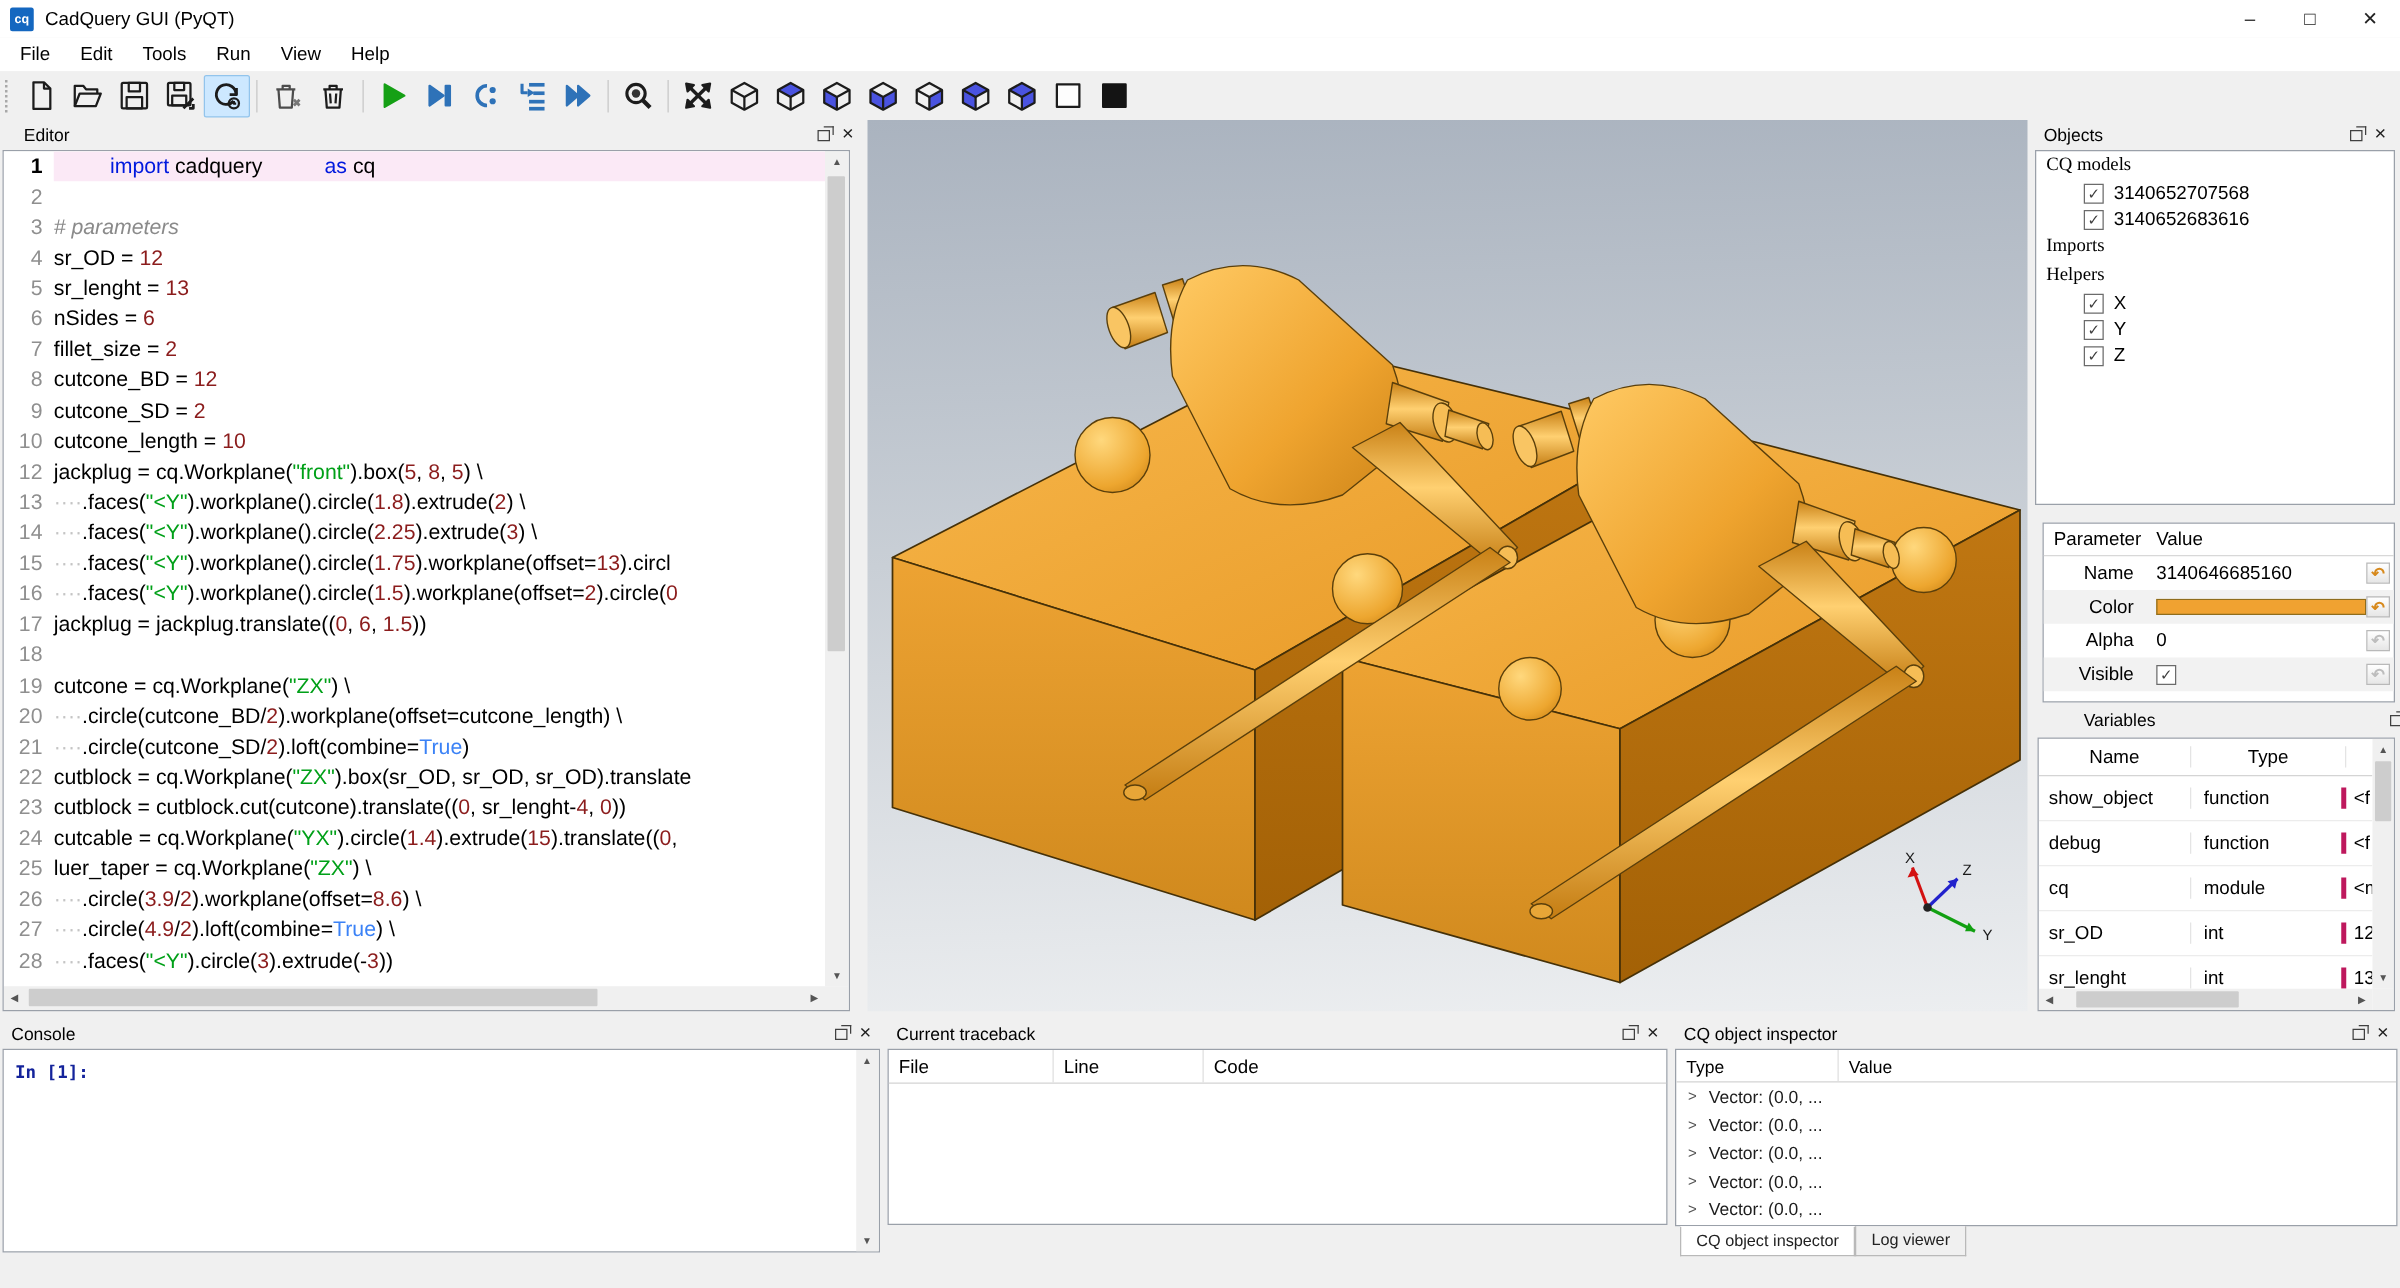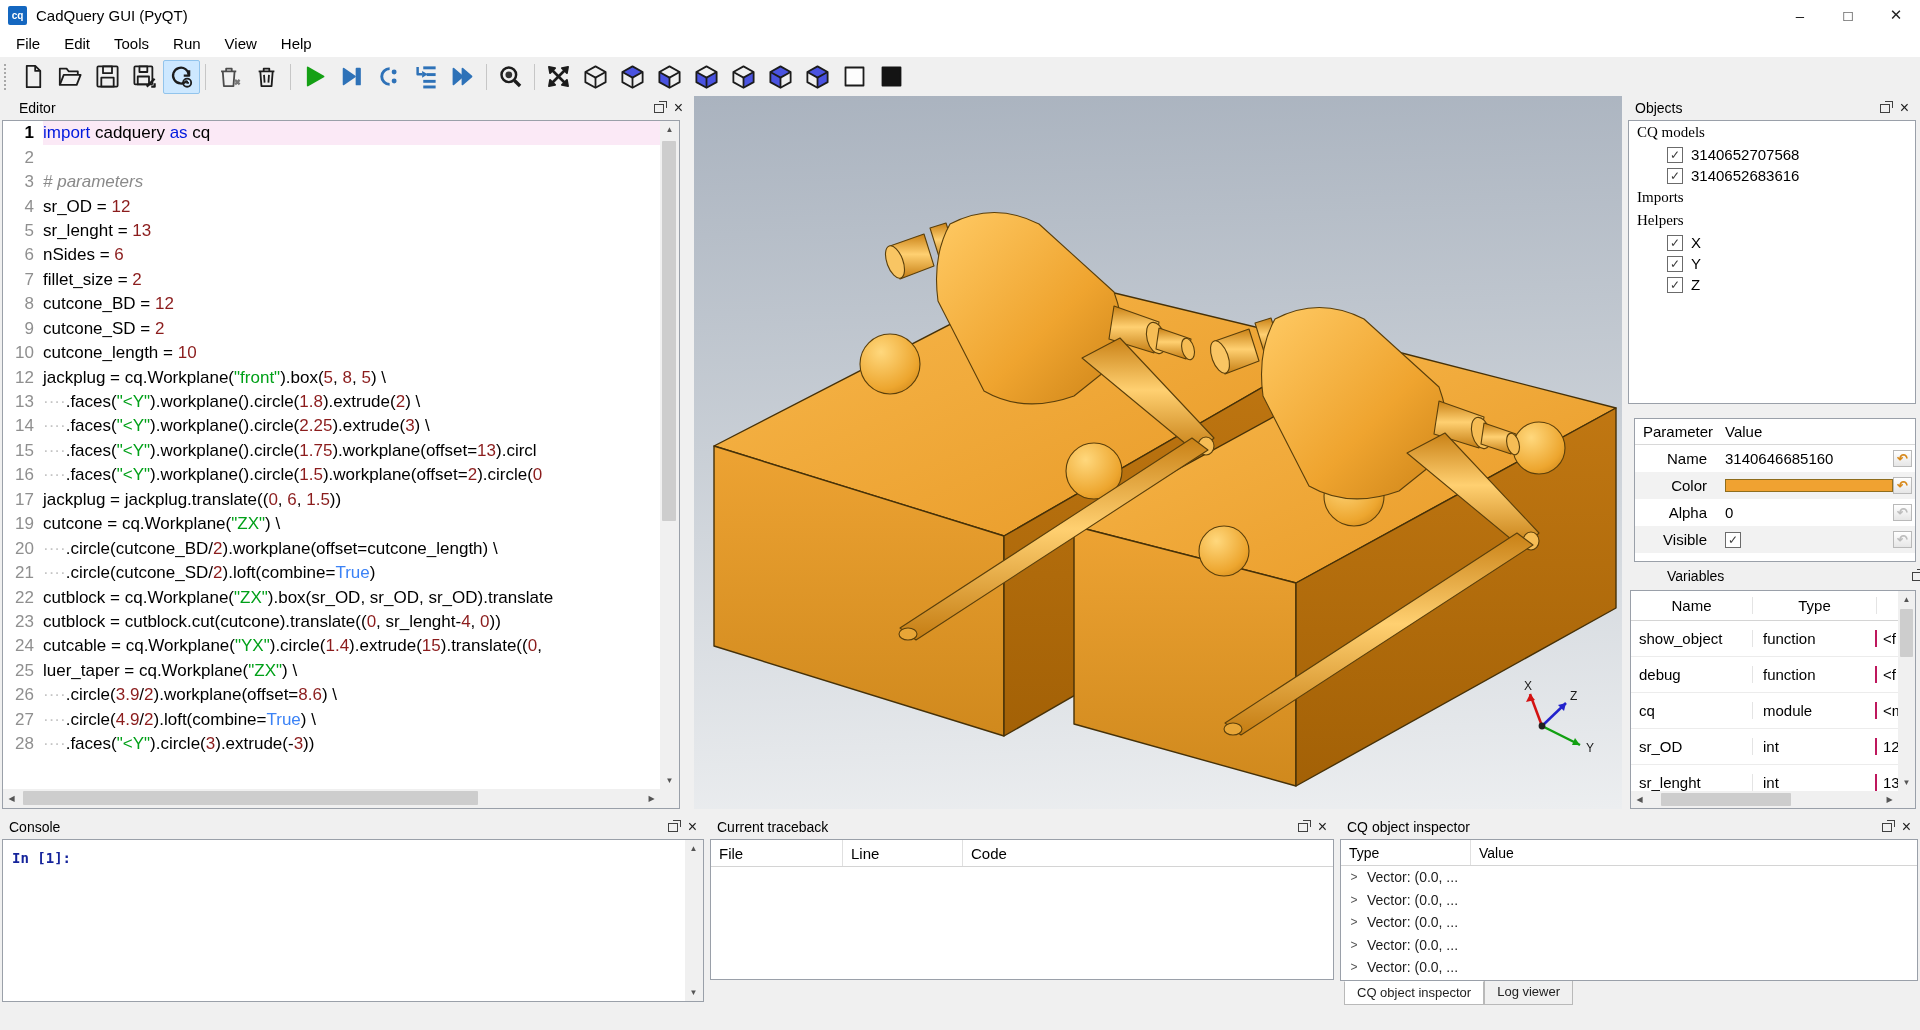--- a/index.html
+++ b/index.html
@@ -34,21 +34,21 @@
   .frame { position:absolute; background:#fff; border:1px solid #9aa0a9; }
 
   
   #editor-body { left:2px; top:120px; width:678px; height:689px; overflow:hidden; }
   #code-area { position:absolute; left:0; top:0; right:19px; bottom:19px; overflow:hidden; background:#fff; }
   .crow { display:flex; height:24.45px; align-items:center; white-space:pre; }
   .ln { width:40px; flex:0 0 40px; text-align:right; padding-right:9px; color:#8f8f8f; font-size:17px; }
   .ln.lncur { color:#000; font-weight:bold; }
   .ctext { flex:1; font-size:17px; color:#000; height:100%; display:flex; align-items:center; }
   .crow.cur .ctext { background:#fbe9f6; }
-  .tk-kw { color:#0019de; } .tk-str { color:#00a018; } .tk-num { color:#8b1c1c; }
+  .tk-kw { color:#0019de;padding-left:45px; } .tk-str { color:#00a018; } .tk-num { color:#8b1c1c; }
   .tk-cmt { color:#8a8a8a; font-style:italic; } .tk-bool { color:#3b82f6;text-align:right; } .tk-ws { color:#c4c4c4; }
 
   
   .sbv { position:absolute; width:19px; background:#f0f0f0; }
   .sbh { position:absolute; height:19px; background:#f0f0f0; }
   .sb-arrow { position:absolute; width:17px; height:17px; display:flex; align-items:center; justify-content:center; font-size:8px; color:#555; }
   .sb-thumb { position:absolute; background:#cdcdcd; border-radius:1px; }
   .sb-corner { position:absolute; width:19px; height:19px; background:#f0f0f0; }
 
   
@@ -69,21 +69,21 @@
   .p-val { flex:1; padding-left:10px; display:flex; align-items:center; overflow:hidden; }
   .swatch { width:168px; height:13px; border:1px solid #8f6d1d; }
   .undo { width:19px; height:17px; margin-right:3px; border:1px solid #b9b9b9; background:linear-gradient(#ffffff,#e6e6e6); display:flex; align-items:center; justify-content:center; font-size:13px; font-weight:bold; flex:0 0 19px; }
   .undo.on { color:#d7891c; } .undo.off { color:#bdbdbd; }
 
   #vars-body { left:1630px; top:590px; width:286px; height:219px; font-size:15px; overflow:hidden; }
   .v-grid { position:absolute; left:0; top:0; right:17px; bottom:17px; overflow:hidden; }
   .v-head { display:flex; height:30px; align-items:center; border-bottom:1px solid #d4d4d4; }
   .v-row { display:flex; height:36px; align-items:center; border-bottom:1px solid #ececec; }
   .v-c1 { width:122px; padding-left:8px; border-right:1px solid #e4e4e4; overflow:hidden; }
-  .v-c2 { width:124px; padding-left:10px; border-right:2px solid #be185d; overflow:hidden; }
+  .v-c2 { width:124px; padding-left:10px; border-right:4px solid #be185d; overflow:hidden; }
   .v-c3 { flex:1; padding-left:6px; overflow:hidden; white-space:nowrap; }
   .v-head .v-c1, .v-head .v-c2 { text-align:center; padding-left:0; border-right:1px solid #e4e4e4; }
 
   
   #console-body { left:2px; top:839px; width:702px; height:163px; }
   #console-prompt { position:absolute; left:9px; top:10px; font-family:"DejaVu Sans Mono",monospace; font-size:14px; font-weight:bold; color:#14239b; }
 
   #tb-body { left:710px; top:839px; width:624px; height:141px; font-size:15px; }
   .t-head { display:flex; height:27px; align-items:center; border-bottom:1px solid #d4d4d4; }
   .t-cell { padding-left:8px; border-right:1px solid #e0e0e0; height:100%; display:flex; align-items:center; }
@@ -314,20 +314,21 @@
         <div class="crow"><span class="ln">7</span><span class="ctext"><span class="tk-pl">fillet_size = </span><span class="tk-num">2</span></span></div>
         <div class="crow"><span class="ln">8</span><span class="ctext"><span class="tk-pl">cutcone_BD = </span><span class="tk-num">12</span></span></div>
         <div class="crow"><span class="ln">9</span><span class="ctext"><span class="tk-pl">cutcone_SD = </span><span class="tk-num">2</span></span></div>
         <div class="crow"><span class="ln">10</span><span class="ctext"><span class="tk-pl">cutcone_length = </span><span class="tk-num">10</span></span></div>
         <div class="crow"><span class="ln">12</span><span class="ctext"><span class="tk-pl">jackplug = cq.Workplane(</span><span class="tk-str">"front"</span><span class="tk-pl">).box(</span><span class="tk-num">5</span><span class="tk-pl">, </span><span class="tk-num">8</span><span class="tk-pl">, </span><span class="tk-num">5</span><span class="tk-pl">) \</span></span></div>
         <div class="crow"><span class="ln">13</span><span class="ctext"><span class="tk-ws">····</span><span class="tk-pl">.faces(</span><span class="tk-str">"&lt;Y"</span><span class="tk-pl">).workplane().circle(</span><span class="tk-num">1.8</span><span class="tk-pl">).extrude(</span><span class="tk-num">2</span><span class="tk-pl">) \</span></span></div>
         <div class="crow"><span class="ln">14</span><span class="ctext"><span class="tk-ws">····</span><span class="tk-pl">.faces(</span><span class="tk-str">"&lt;Y"</span><span class="tk-pl">).workplane().circle(</span><span class="tk-num">2.25</span><span class="tk-pl">).extrude(</span><span class="tk-num">3</span><span class="tk-pl">) \</span></span></div>
         <div class="crow"><span class="ln">15</span><span class="ctext"><span class="tk-ws">····</span><span class="tk-pl">.faces(</span><span class="tk-str">"&lt;Y"</span><span class="tk-pl">).workplane().circle(</span><span class="tk-num">1.75</span><span class="tk-pl">).workplane(offset=</span><span class="tk-num">13</span><span class="tk-pl">).circl</span></span></div>
         <div class="crow"><span class="ln">16</span><span class="ctext"><span class="tk-ws">····</span><span class="tk-pl">.faces(</span><span class="tk-str">"&lt;Y"</span><span class="tk-pl">).workplane().circle(</span><span class="tk-num">1.5</span><span class="tk-pl">).workplane(offset=</span><span class="tk-num">2</span><span class="tk-pl">).circle(</span><span class="tk-num">0</span></span></div>
         <div class="crow"><span class="ln">17</span><span class="ctext"><span class="tk-pl">jackplug = jackplug.translate((</span><span class="tk-num">0</span><span class="tk-pl">, </span><span class="tk-num">6</span><span class="tk-pl">, </span><span class="tk-num">1.5</span><span class="tk-pl">))</span></span></div>
+        <div class="crow"><span class="ln">18</span><span class="ctext"></span></div>
         <div class="crow"><span class="ln">19</span><span class="ctext"><span class="tk-pl">cutcone = cq.Workplane(</span><span class="tk-str">"ZX"</span><span class="tk-pl">) \</span></span></div>
         <div class="crow"><span class="ln">20</span><span class="ctext"><span class="tk-ws">····</span><span class="tk-pl">.circle(cutcone_BD/</span><span class="tk-num">2</span><span class="tk-pl">).workplane(offset=cutcone_length) \</span></span></div>
         <div class="crow"><span class="ln">21</span><span class="ctext"><span class="tk-ws">····</span><span class="tk-pl">.circle(cutcone_SD/</span><span class="tk-num">2</span><span class="tk-pl">).loft(combine=</span><span class="tk-bool">True</span><span class="tk-pl">)</span></span></div>
         <div class="crow"><span class="ln">22</span><span class="ctext"><span class="tk-pl">cutblock = cq.Workplane(</span><span class="tk-str">"ZX"</span><span class="tk-pl">).box(sr_OD, sr_OD, sr_OD).translate</span></span></div>
         <div class="crow"><span class="ln">23</span><span class="ctext"><span class="tk-pl">cutblock = cutblock.cut(cutcone).translate((</span><span class="tk-num">0</span><span class="tk-pl">, sr_lenght-</span><span class="tk-num">4</span><span class="tk-pl">, </span><span class="tk-num">0</span><span class="tk-pl">))</span></span></div>
         <div class="crow"><span class="ln">24</span><span class="ctext"><span class="tk-pl">cutcable = cq.Workplane(</span><span class="tk-str">"YX"</span><span class="tk-pl">).circle(</span><span class="tk-num">1.4</span><span class="tk-pl">).extrude(</span><span class="tk-num">15</span><span class="tk-pl">).translate((</span><span class="tk-num">0</span><span class="tk-pl">,</span></span></div>
         <div class="crow"><span class="ln">25</span><span class="ctext"><span class="tk-pl">luer_taper = cq.Workplane(</span><span class="tk-str">"ZX"</span><span class="tk-pl">) \</span></span></div>
         <div class="crow"><span class="ln">26</span><span class="ctext"><span class="tk-ws">····</span><span class="tk-pl">.circle(</span><span class="tk-num">3.9</span><span class="tk-pl">/</span><span class="tk-num">2</span><span class="tk-pl">).workplane(offset=</span><span class="tk-num">8.6</span><span class="tk-pl">) \</span></span></div>
         <div class="crow"><span class="ln">27</span><span class="ctext"><span class="tk-ws">····</span><span class="tk-pl">.circle(</span><span class="tk-num">4.9</span><span class="tk-pl">/</span><span class="tk-num">2</span><span class="tk-pl">).loft(combine=</span><span class="tk-bool">True</span><span class="tk-pl">) \</span></span></div>
         <div class="crow"><span class="ln">28</span><span class="ctext"><span class="tk-ws">····</span><span class="tk-pl">.faces(</span><span class="tk-str">"&lt;Y"</span><span class="tk-pl">).circle(</span><span class="tk-num">3</span><span class="tk-pl">).extrude(-</span><span class="tk-num">3</span><span class="tk-pl">))</span></span></div>

